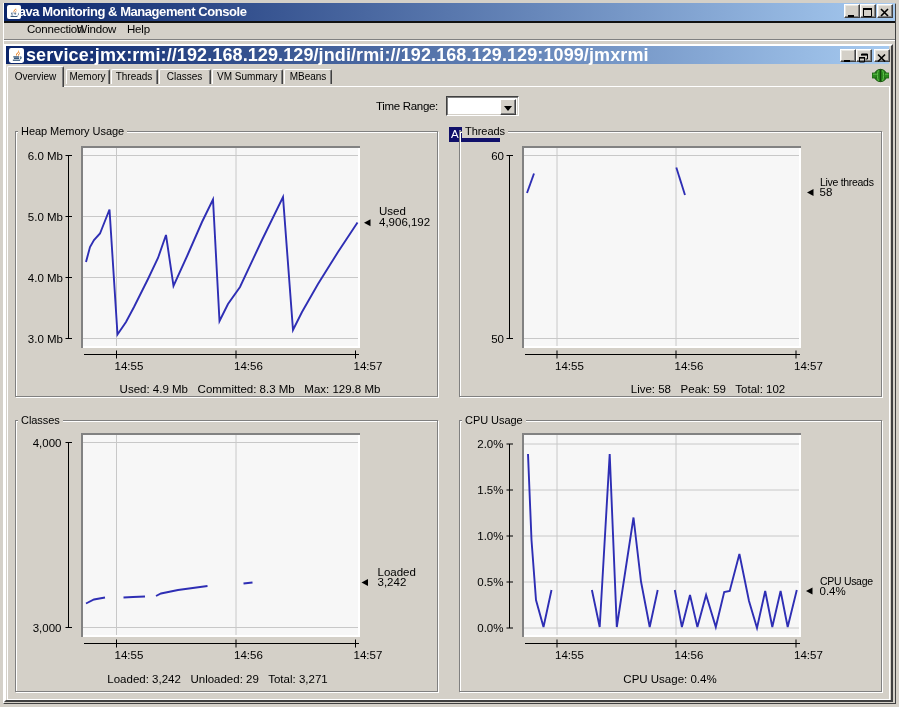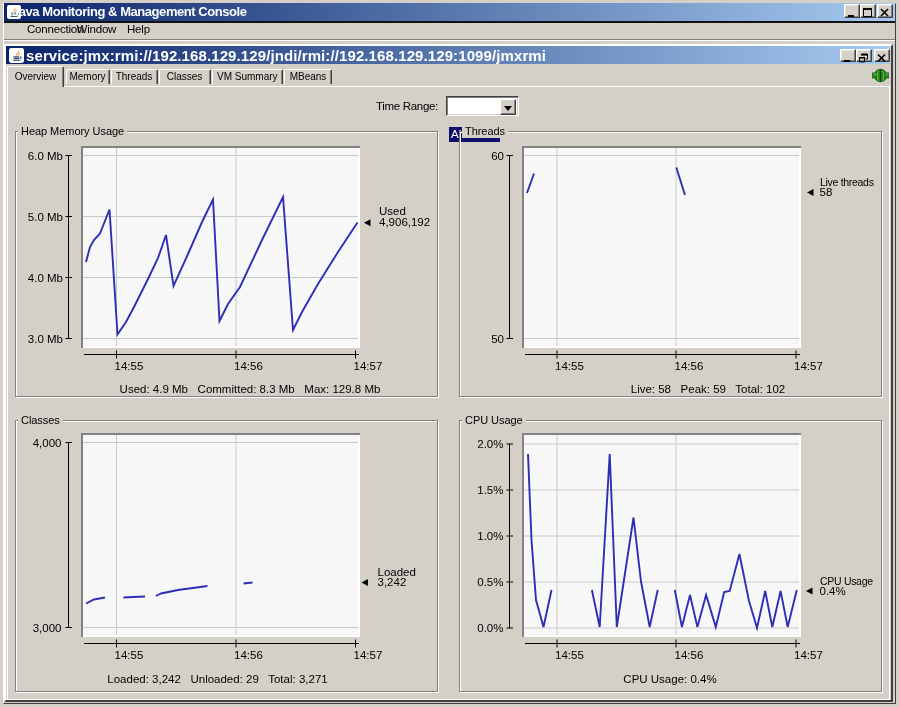--- a/index.html
+++ b/index.html
@@ -20,21 +20,21 @@
   #menubar{left:4px;top:21.5px;width:891px;height:16px;font-size:11.5px;color:#000;letter-spacing:-0.2px;}
   .mi{top:0;height:16px;line-height:15px;white-space:pre;}
   #menudiv1{left:4px;top:39px;width:891px;height:1px;background:#808080;}
   #menudiv2{left:4px;top:40px;width:891px;height:1px;background:#fff;}
   
   #iframeborder{left:4px;top:43.5px;width:885px;height:654px;
     border:2px solid;border-color:#fff #404040 #404040 #fff;background:#d4d0c8;}
   #ititlebar{left:6px;top:45.5px;width:883px;height:18.5px;
     background:linear-gradient(to right,#0a246a,#a6caf0);}
   #ititletext{left:20px;top:0;height:15px;line-height:19px;color:#fff;
-    font-size:15px;font-weight:bold;white-space:pre;letter-spacing:0.1px;}
+    font-size:18px;font-weight:bold;white-space:pre;letter-spacing:0.1px;}
   
   .wbtn{background:#d4d0c8;border:1px solid;border-color:#fff #404040 #404040 #fff;
     box-shadow:inset -1px -1px 0 #808080, inset 1px 1px 0 #e8e6e0;}
   
   .tab{top:68.5px;height:14px;background:#d4d0c8;
     border-top:1px solid #fff;border-left:1px solid #fff;
     border-right:1px solid #404040;box-shadow:inset -1px 0 0 #808080;
     border-radius:2px 2px 0 0;white-space:nowrap;
     font-size:10px;color:#000;display:flex;align-items:center;justify-content:center;}
   .tabsel{top:65.5px;height:20.5px;z-index:5;}

